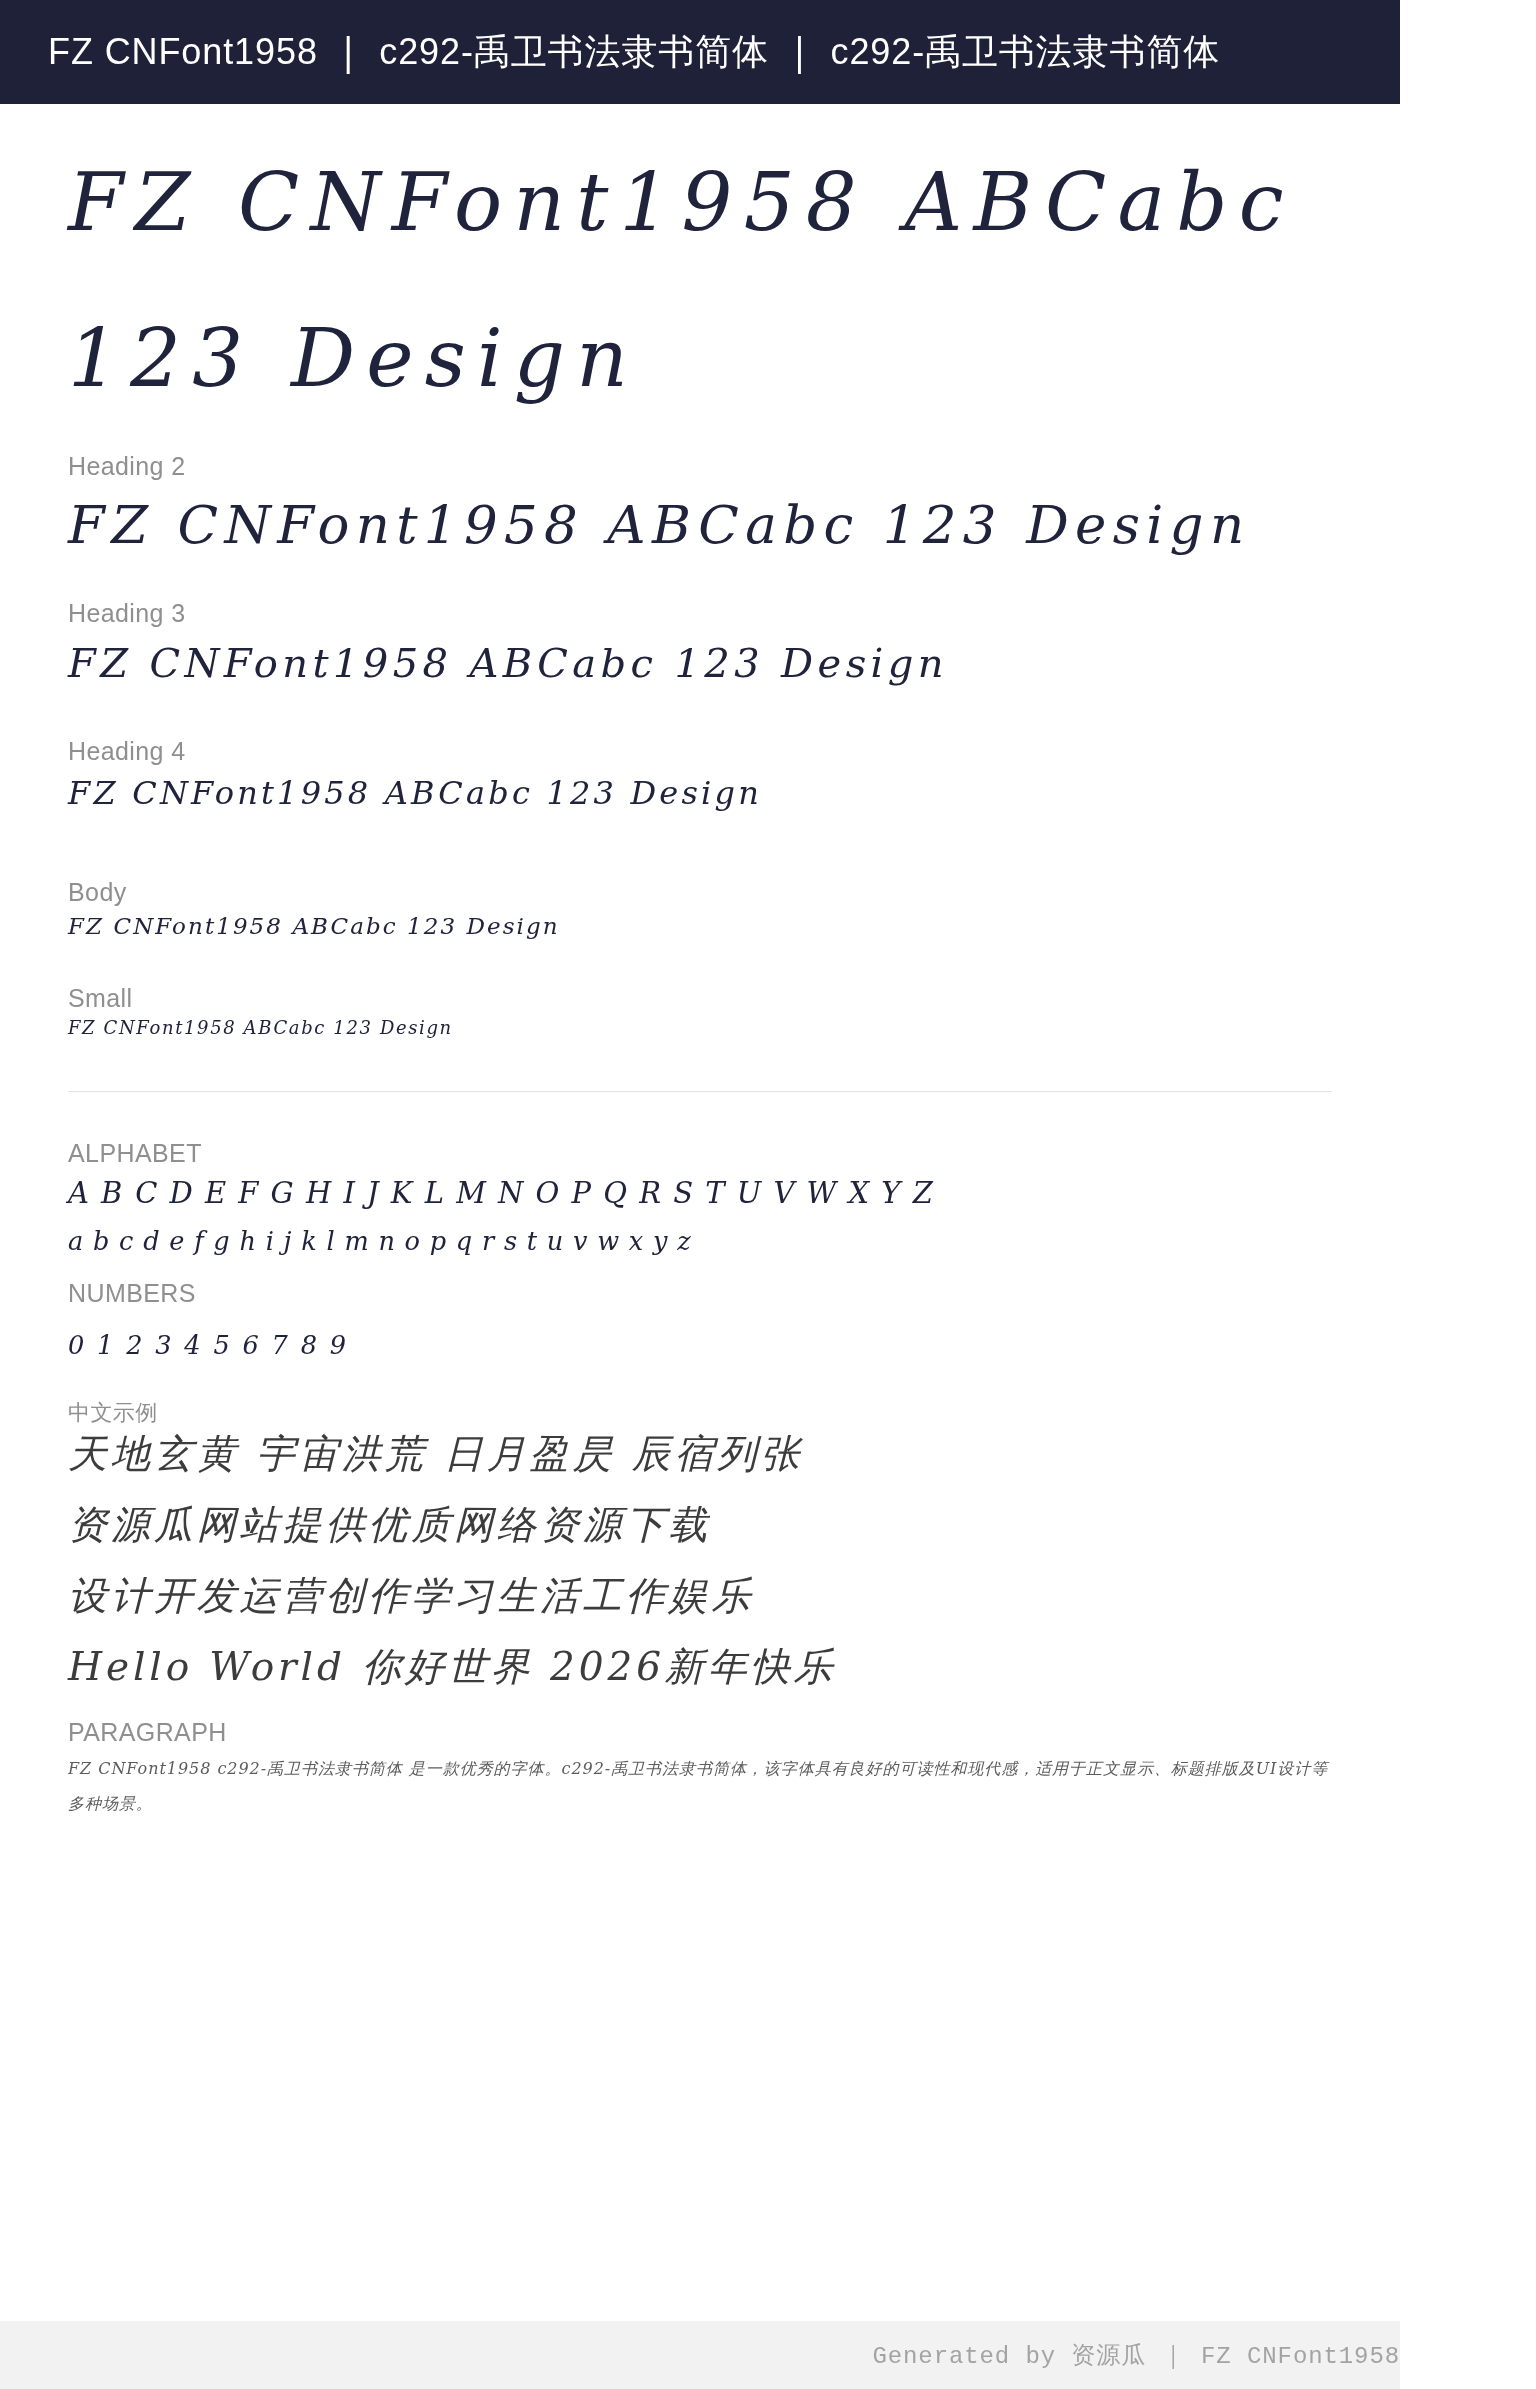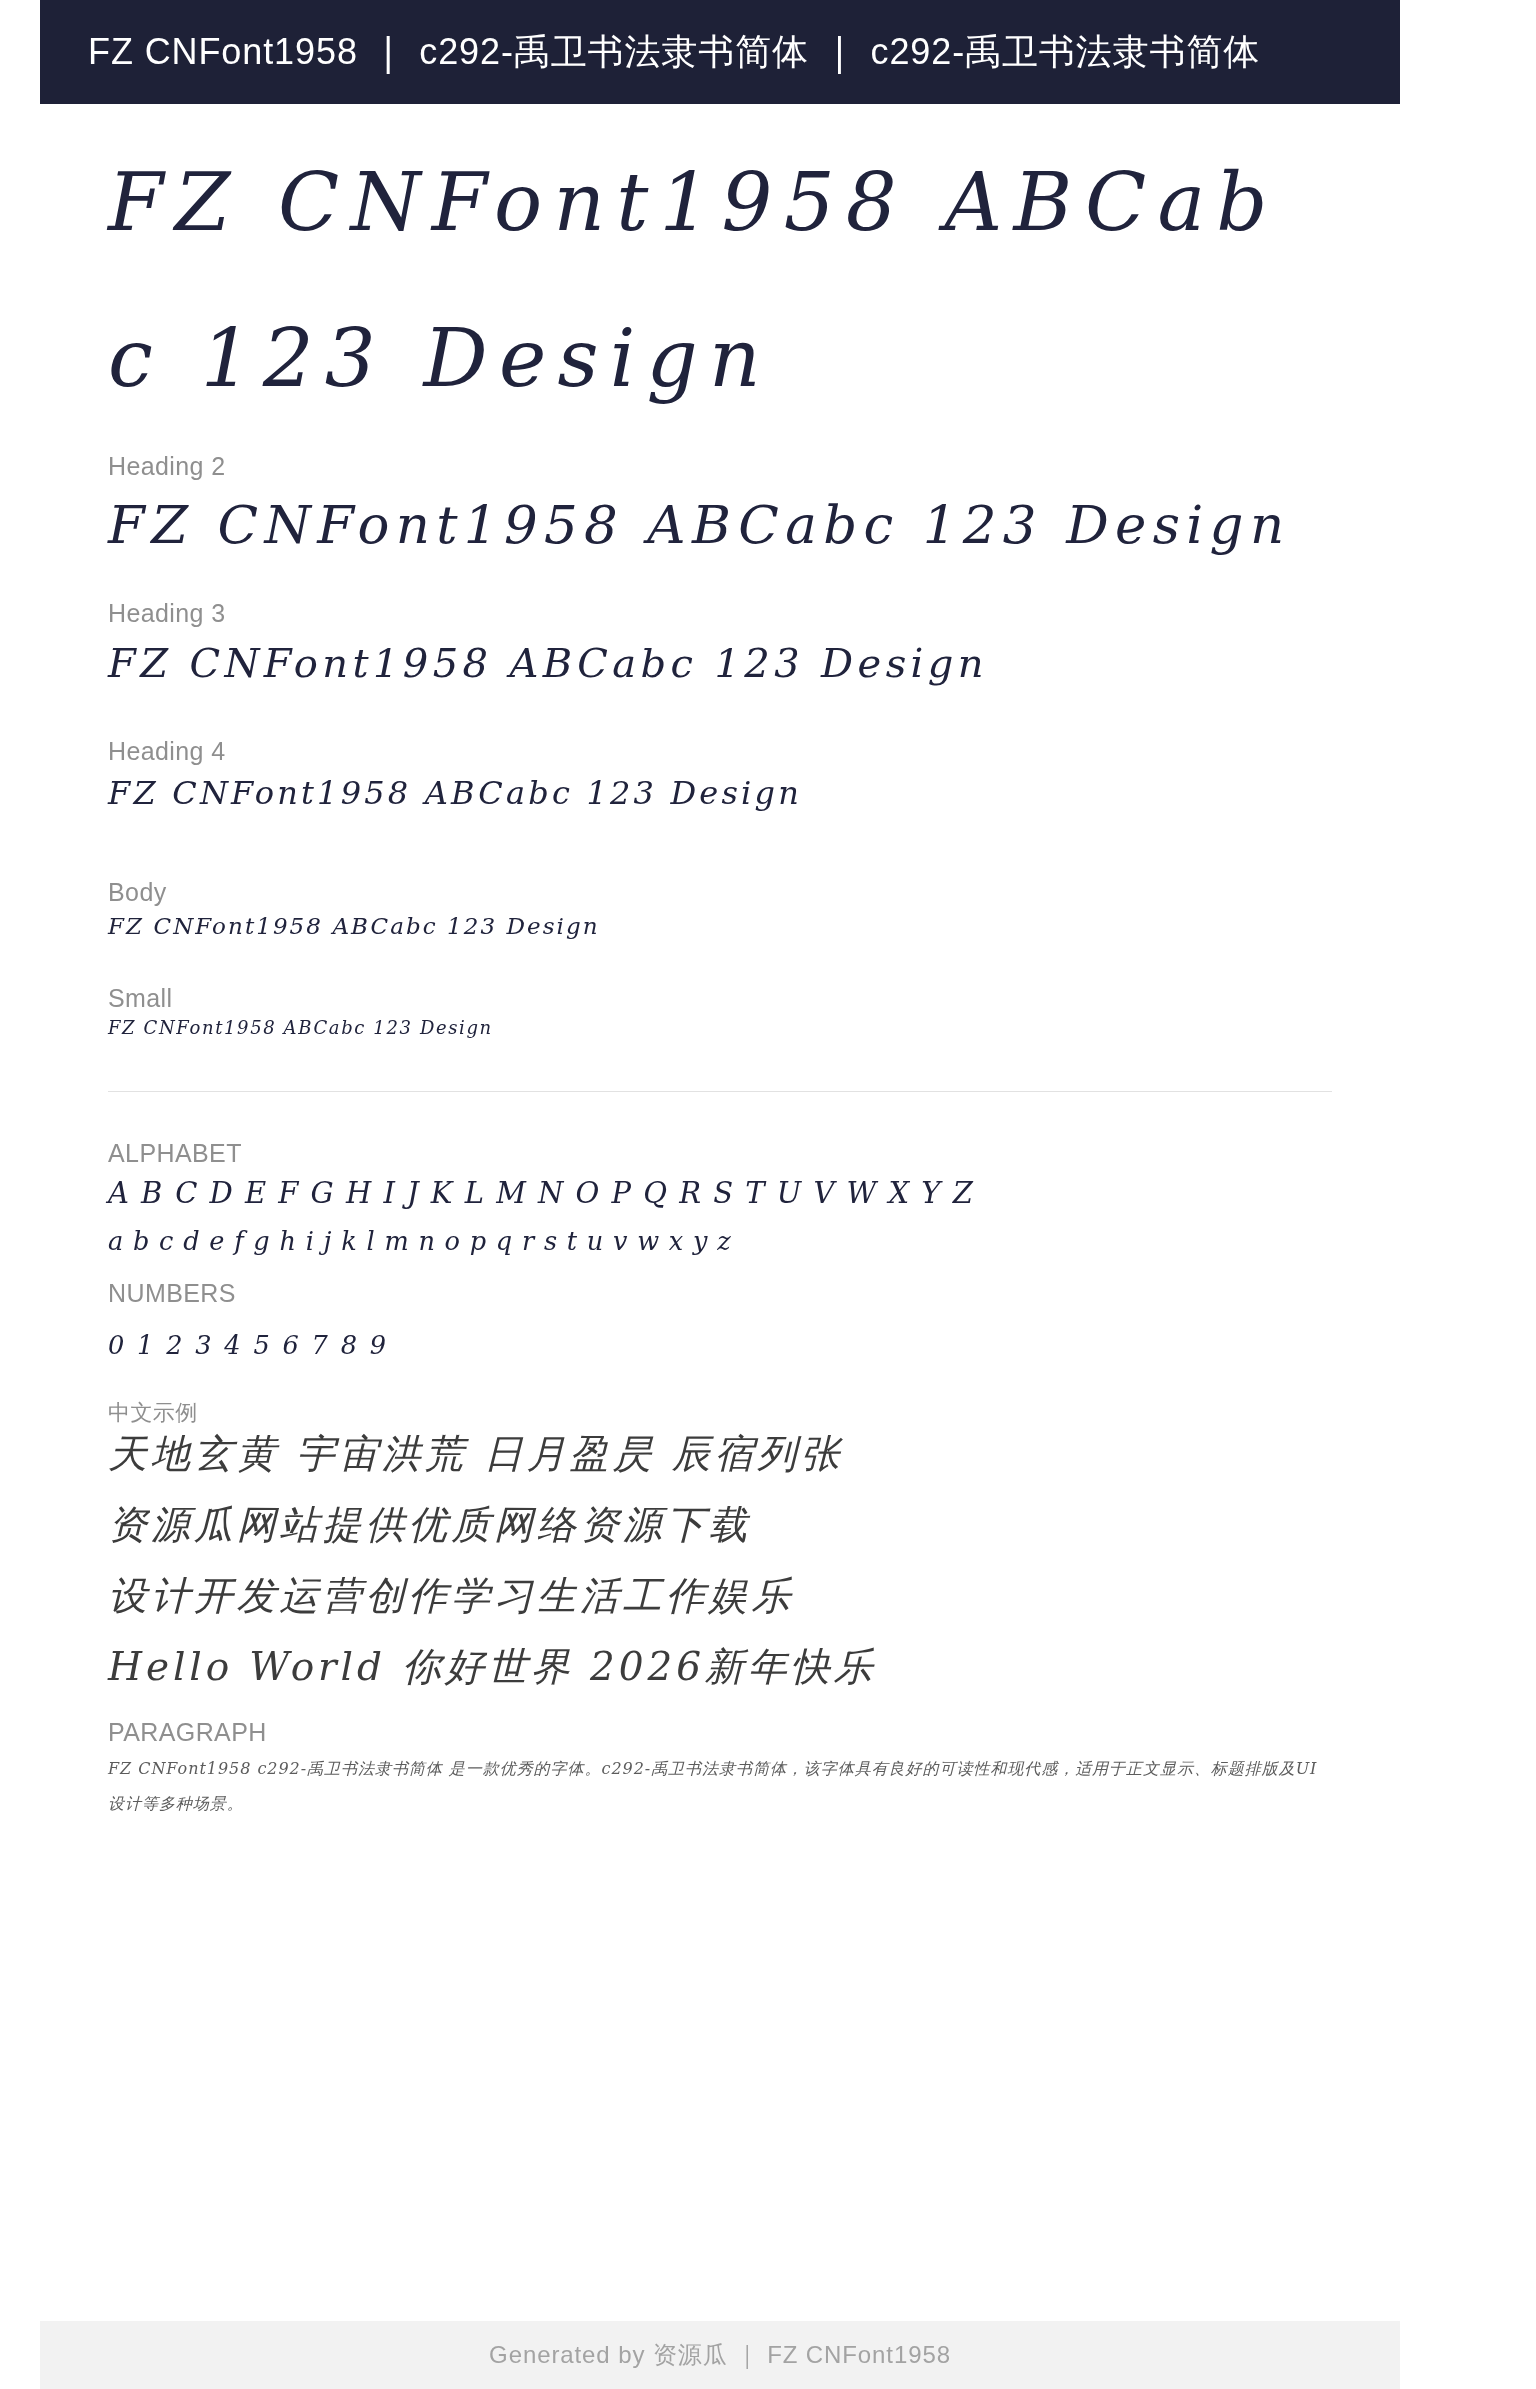--- a/index.html
+++ b/index.html
@@ -13,21 +13,20 @@
     --footer-text:#a3a3a3;
   }
   *{margin:0;padding:0;box-sizing:border-box;}
   html,body{background:#ffffff;}
   .page{
     width:1400px;height:2389px;
     display:flex;flex-direction:column;
     background:#ffffff;
     font-family:"Liberation Sans", sans-serif;
     overflow:hidden;
-    padding-left:40px;
   }
   
   .topbar{
     height:104px;flex:0 0 104px;
     background:var(--header-bg);
     color:#ffffff;
     display:flex;align-items:center;
     padding-left:48px;
     font-size:36px;
     letter-spacing:0.9px;
@@ -98,23 +97,24 @@
     letter-spacing:0.06em;
     color:var(--ink-para);
     max-width:1417px;
   }
   
   .footer{
     margin-top:auto;
     height:68px;flex:0 0 68px;
     background:var(--footer-bg);
     color:var(--footer-text);
-    display:flex;align-items:center;justify-content:center;
+    display:flex;align-items:center;justify-content:flex-end;
     font-size:24px;
     letter-spacing:0.9px;
+    font-family:Liberation Mono, monospace;
   }
 </style>
 </head>
 <body>
 
 <div class="page">
 
   <header class="topbar">
     <span>FZ CNFont1958</span>
     <span class="sep">|</span>

